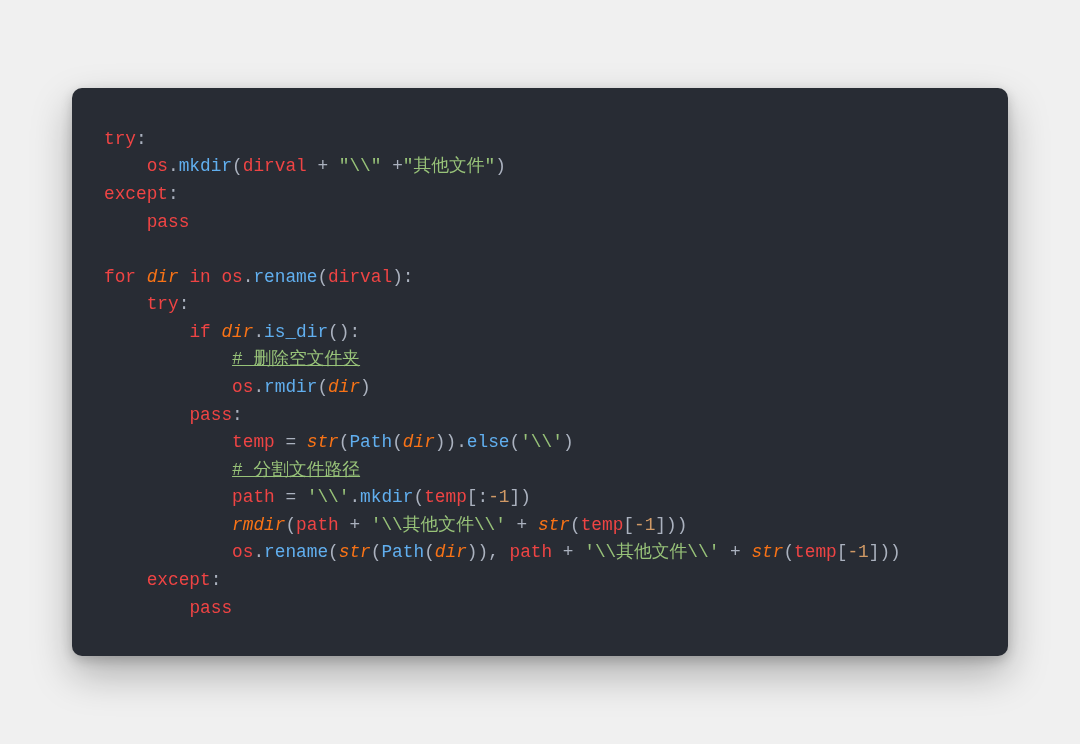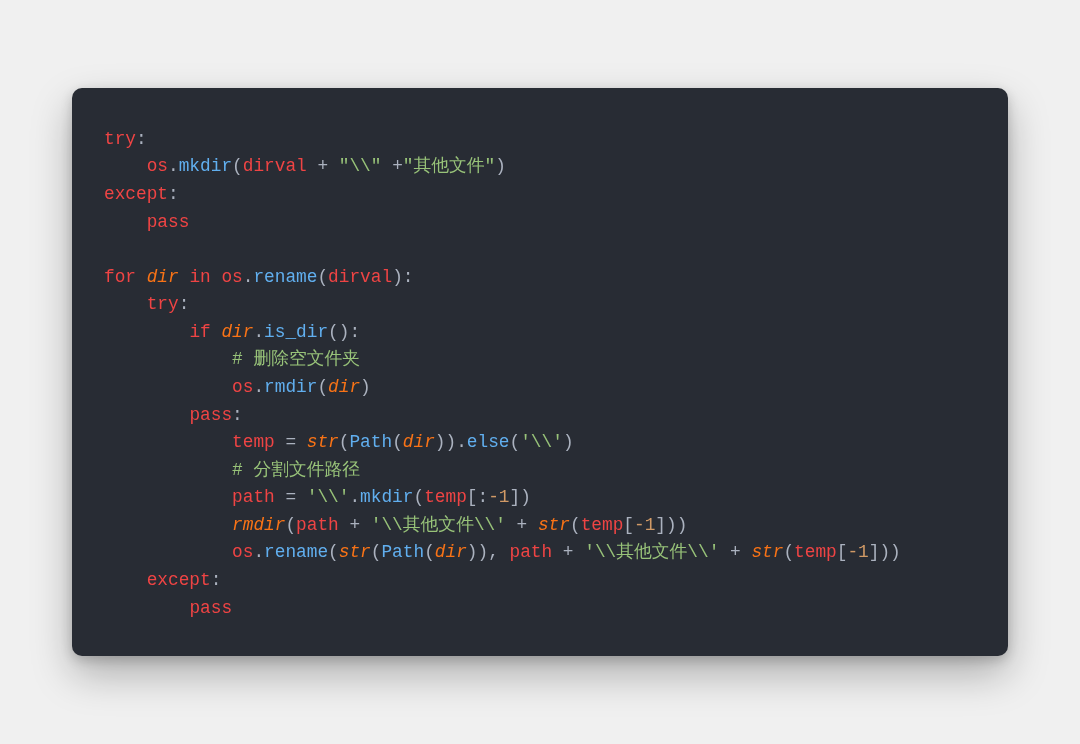--- a/index.html
+++ b/index.html
@@ -22,21 +22,21 @@
     font-family: inherit;
     font-size: 17.8px;
     line-height: 1.55;
     white-space: pre;
     color: #abb2bf;
   }
   .kw   { color: #ef4444; }
   .fn   { color: #61afef; }
   .var  { color: #ef4444; }
   .str  { color: #98c379; }
-  .cmt  { color: #98c379; font-style: normal; }
+  .cmt  { color: #98c379; font-style: normal; text-decoration: underline; }
   .pun  { color: #abb2bf; }
   .num  { color: #d19a66; }
   .bi   { color: #f97316; font-style: italic; }
 </style>
 </head>
 <body>
 
 <div class="code-card">
   <pre id="code-block"><span><span class="kw">try</span><span class="pun">:</span></span>
 <span>    <span class="var">os</span><span class="pun">.</span><span class="fn">mkdir</span><span class="pun">(</span><span class="var">dirval</span><span class="pun"> + </span><span class="str">"\\"</span><span class="pun"> +</span><span class="str">"其他文件"</span><span class="pun">)</span></span>

